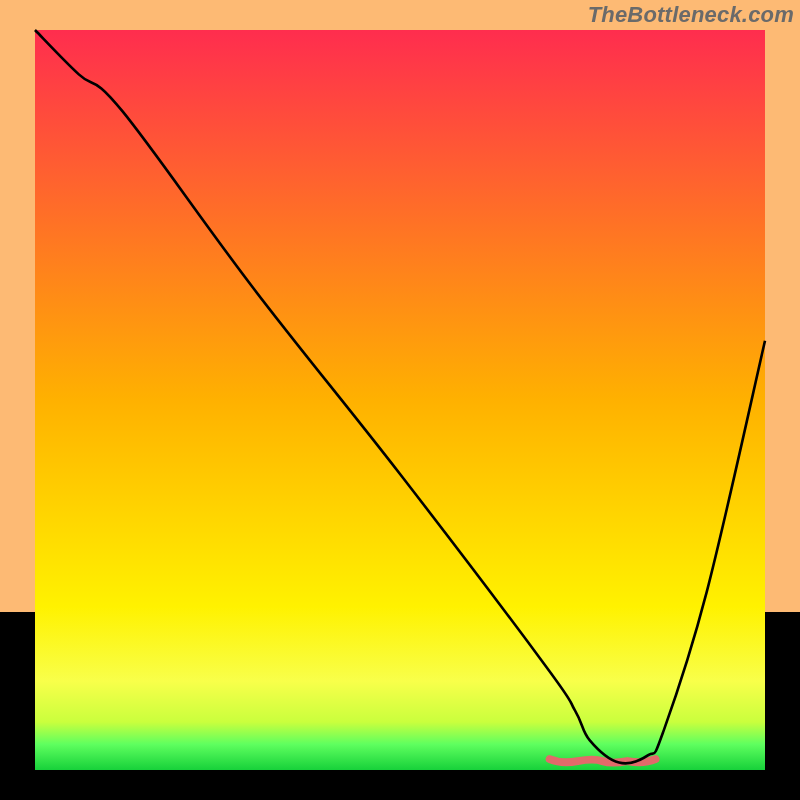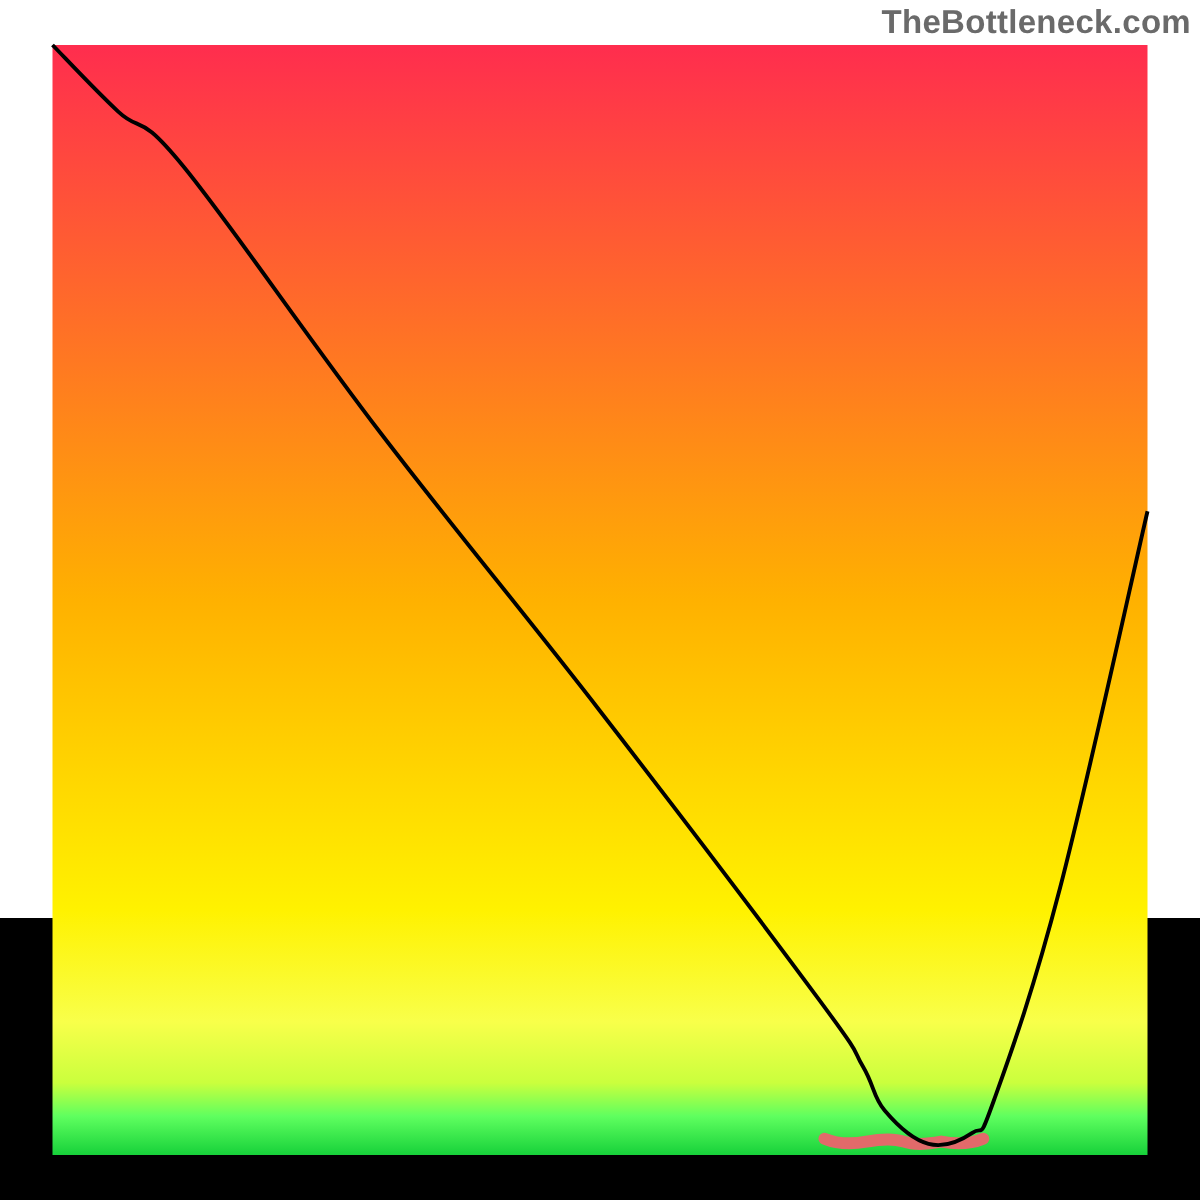--- a/index.html
+++ b/index.html
@@ -8,21 +8,22 @@
     width: 800px;
     height: 800px;
     background: #000;
     overflow: hidden;
   }
   .frame {
     position: absolute;
     inset: 0;
     width: 800px;
     height: 612px;
-    background: #ffffff;
+    background: #fdba74;
+    font-style: italic;
   }
   .watermark {
     position: absolute;
     top: 2px;
     right: 6px;
     font-family: Arial, Helvetica, sans-serif;
     font-size: 22px;
     font-weight: 600;
     color: #6a6a6a;
     letter-spacing: 0.2px;

